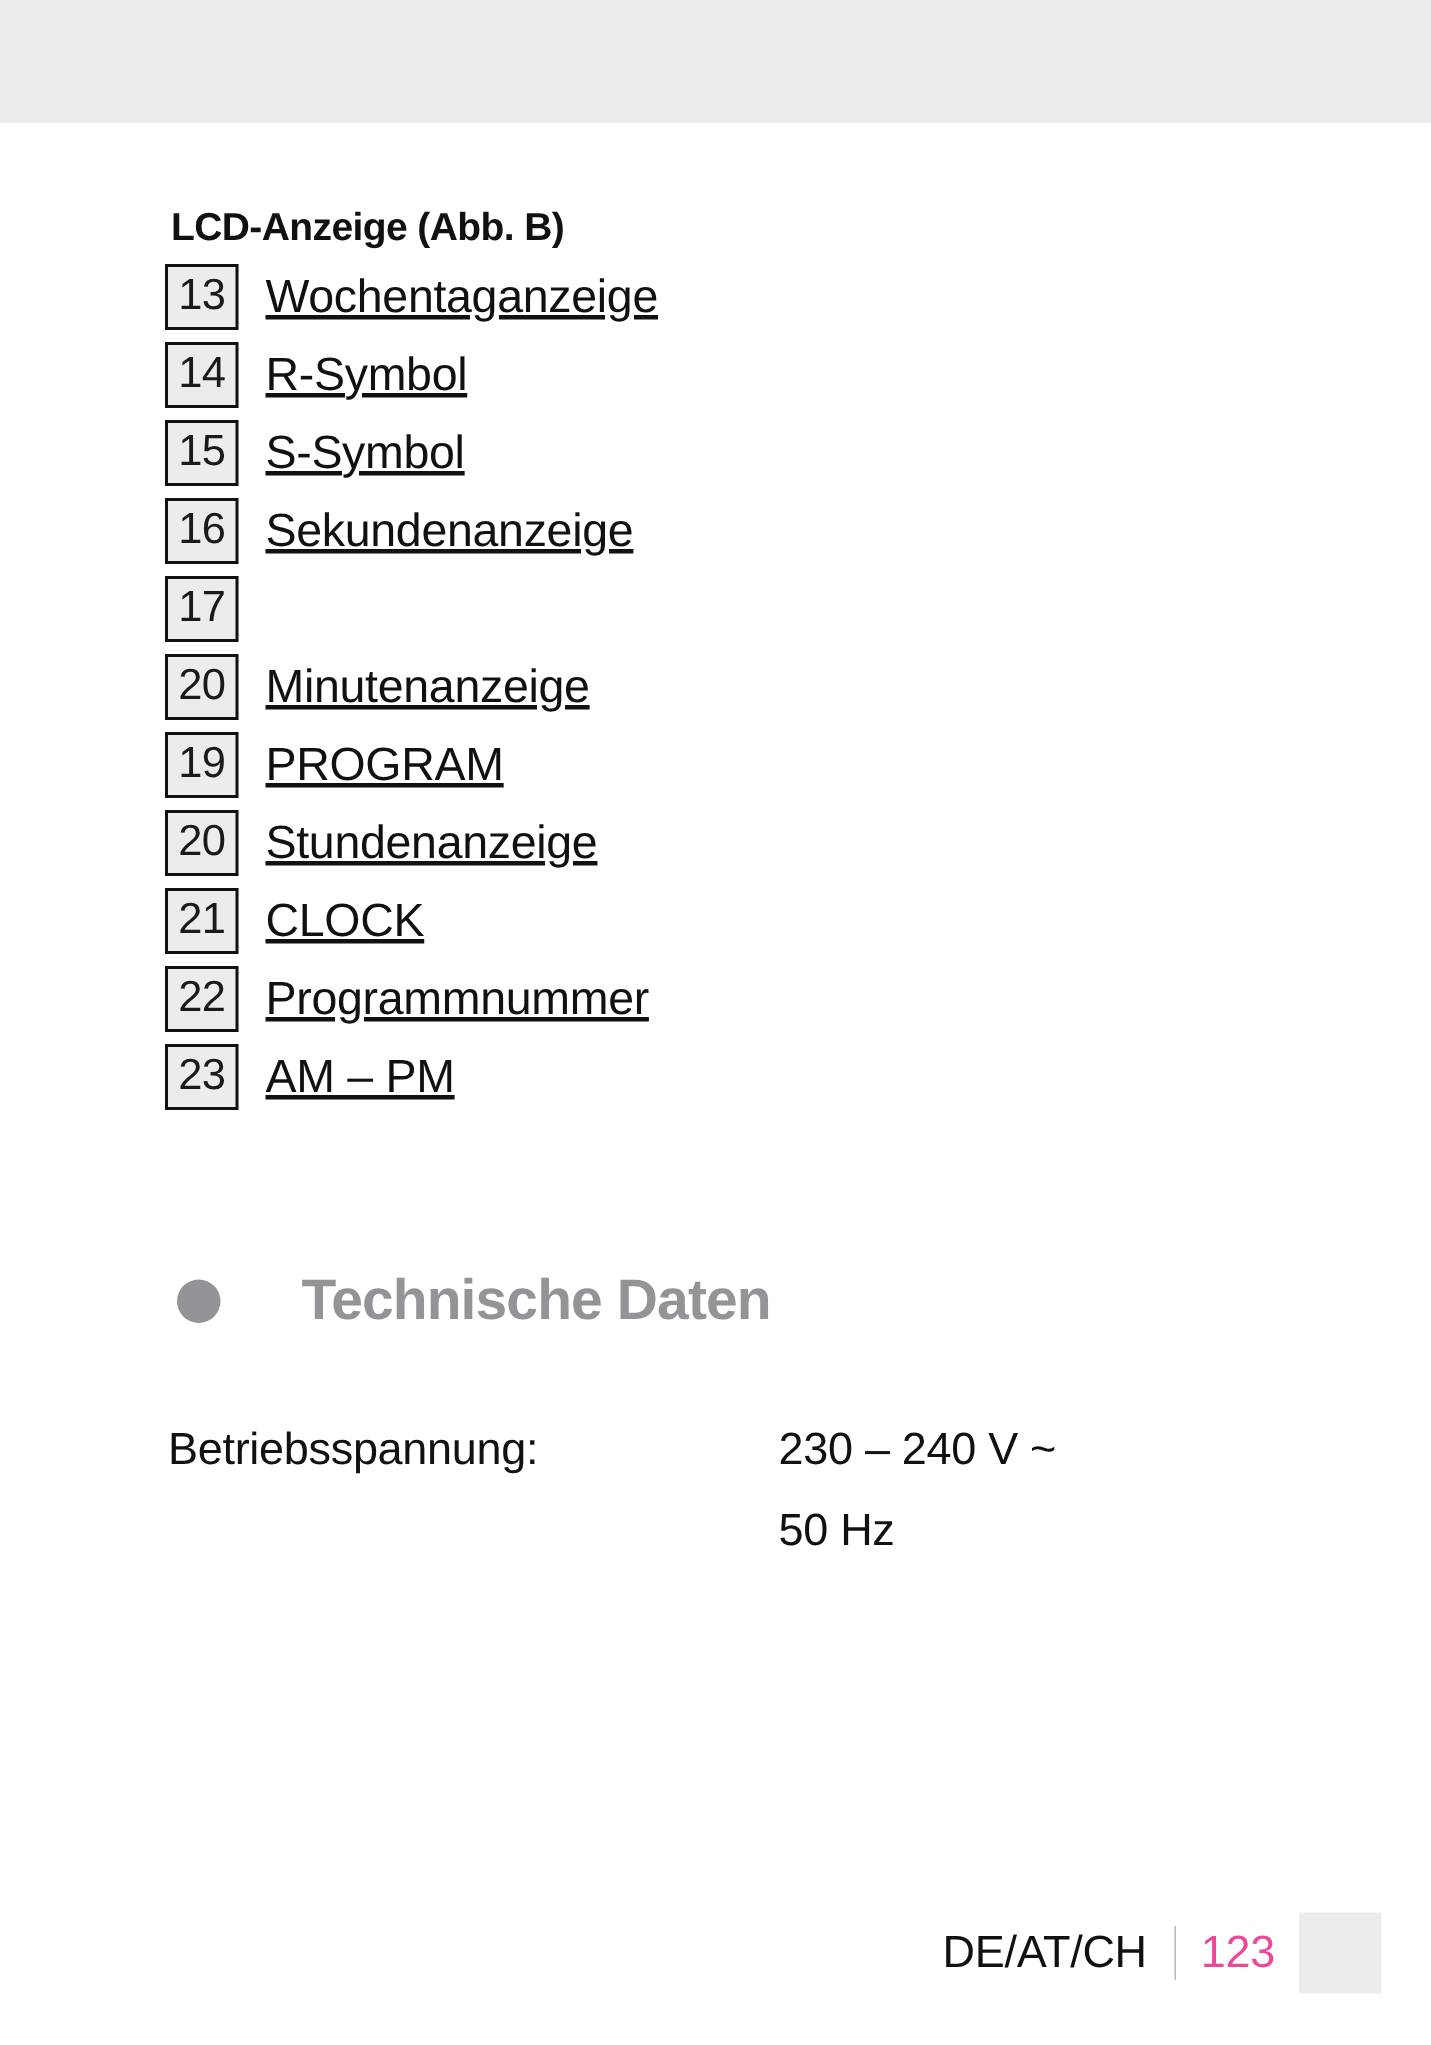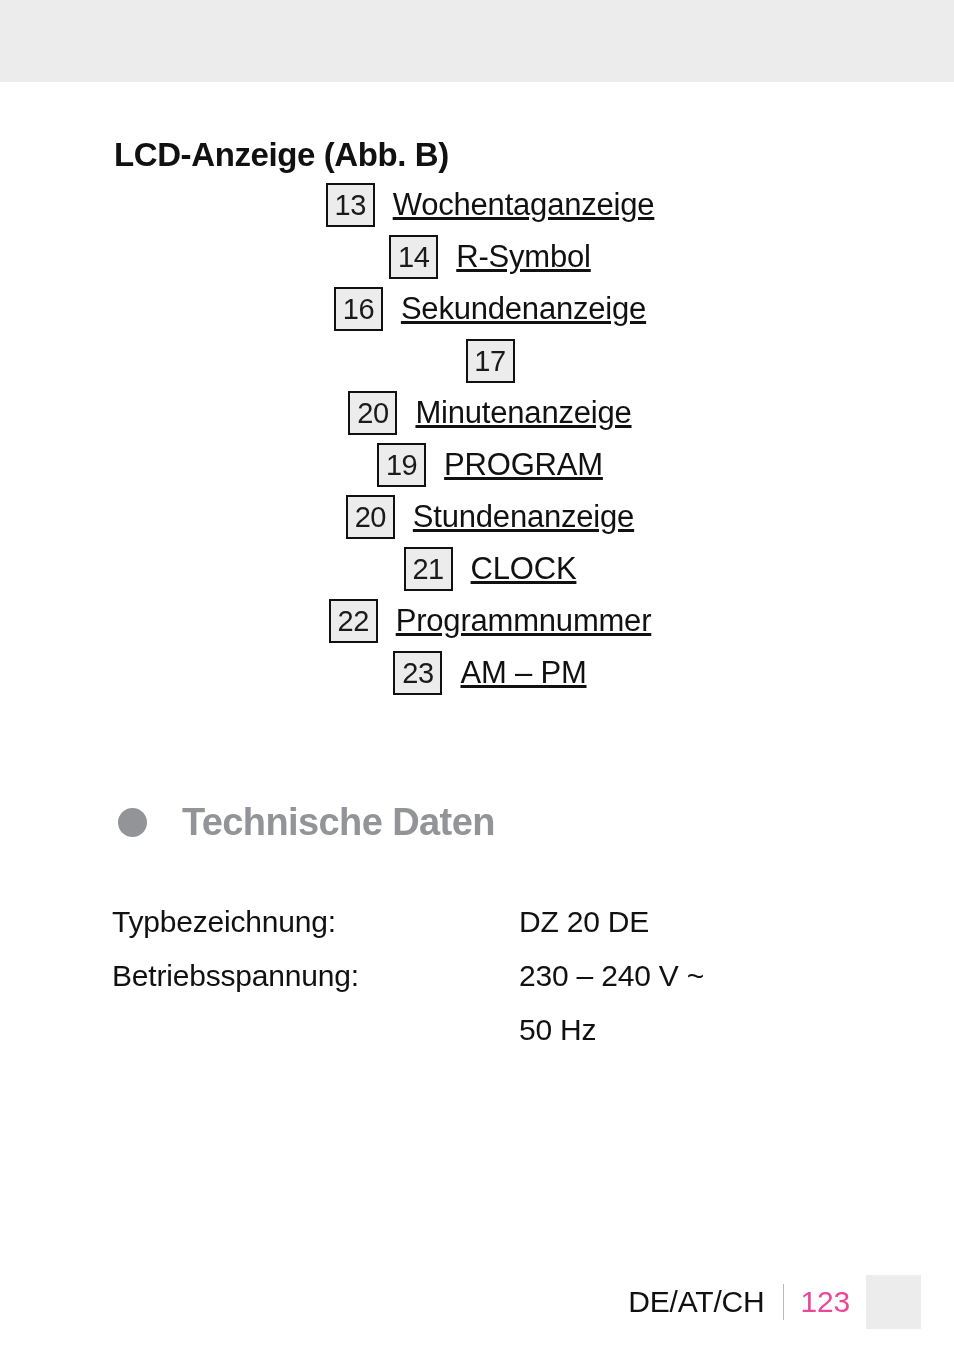--- a/index.html
+++ b/index.html
@@ -30,39 +30,38 @@
   
   .page {
     position: absolute;
     left: 110px;
     top: 82px;
     width: 760px;
   }
 
   
   .legend-title {
-    font-size: 33px;
+    font-size: 26px;
     font-weight: bold;
     letter-spacing: -0.4px;
     color: #111111;
     margin: 55px 0 6px 4px;
     line-height: 1.1;
   }
 
   
   .legend-list {
     margin: 0;
     padding: 0;
     list-style: none;
   }
   .legend-row {
     display: flex;
     align-items: center;
     height: 52px;
-    justify-content: center;
   }
   .num-box {
     box-sizing: border-box;
     width: 49px;
     height: 44px;
     border: 2px solid #111111;
     background: #ebeceb;
     display: flex;
     align-items: center;
     justify-content: center;
@@ -91,21 +90,21 @@
     height: 29px;
     border-radius: 50%;
     background: #939498;
     flex: none;
   }
   .tech-heading-text {
     font-size: 38px;
     font-weight: bold;
     letter-spacing: -0.6px;
     color: #939498;
-    margin-left: 35px;
+    margin-left: 54px;
   }
 
   
   .spec-table {
     margin: 61px 0 0 2px;
   }
   .spec-row {
     display: flex;
     align-items: baseline;
     height: 54px;
@@ -182,20 +181,24 @@
     <li class="legend-row">
       <span class="num-box">13</span>
       <span class="legend-label">Wochentaganzeige</span>
     </li>
 
     <li class="legend-row">
       <span class="num-box">14</span>
       <span class="legend-label">R-Symbol</span>
     </li>
 
+    <li class="legend-row">
+      <span class="num-box">15</span>
+      <span class="legend-label">S-Symbol</span>
+    </li>
 
     <li class="legend-row">
       <span class="num-box">16</span>
       <span class="legend-label">Sekundenanzeige</span>
     </li>
 
     <li class="legend-row">
       <span class="num-box">17</span>
     </li>
 
@@ -232,24 +235,20 @@
 
   </ul>
 
   <div class="tech-heading">
     <span class="bullet-dot"></span>
     <span class="tech-heading-text">Technische Daten</span>
   </div>
 
   <div class="spec-table">
 
-    <div class="spec-row">
-      <span class="spec-key">Typbezeichnung:</span>
-      <span class="spec-val">DZ 20 DE</span>
-    </div>
 
     <div class="spec-row">
       <span class="spec-key">Betriebsspannung:</span>
       <span class="spec-val">230 – 240 V ~</span>
     </div>
 
     <div class="spec-row">
       <span class="spec-key"></span>
       <span class="spec-val">50 Hz</span>
     </div>

